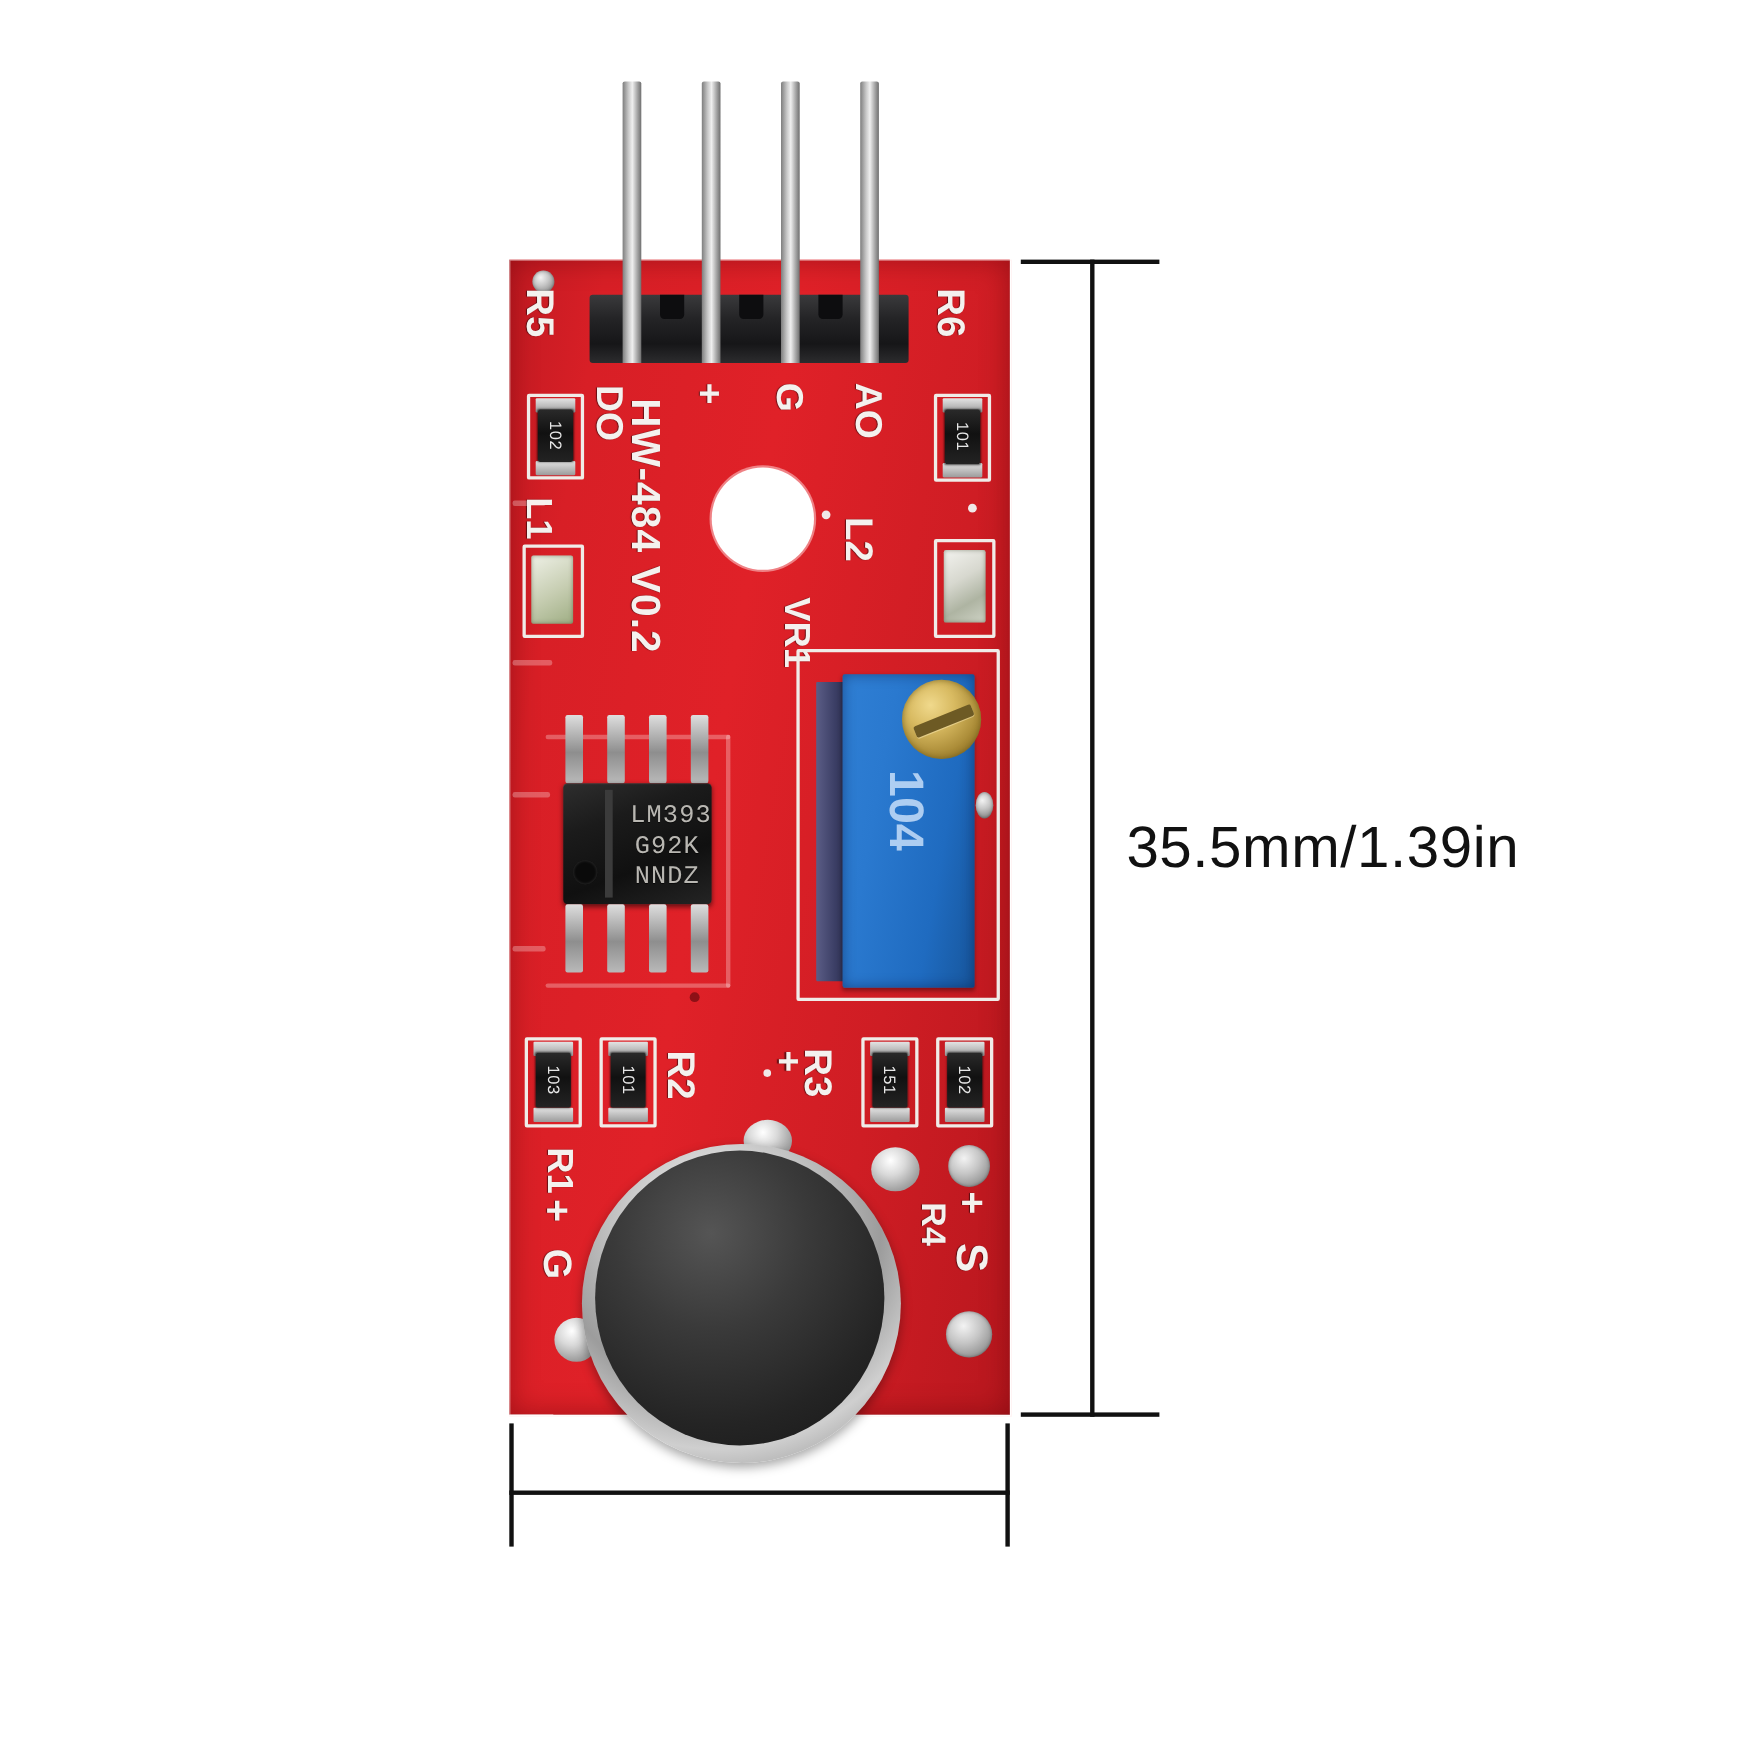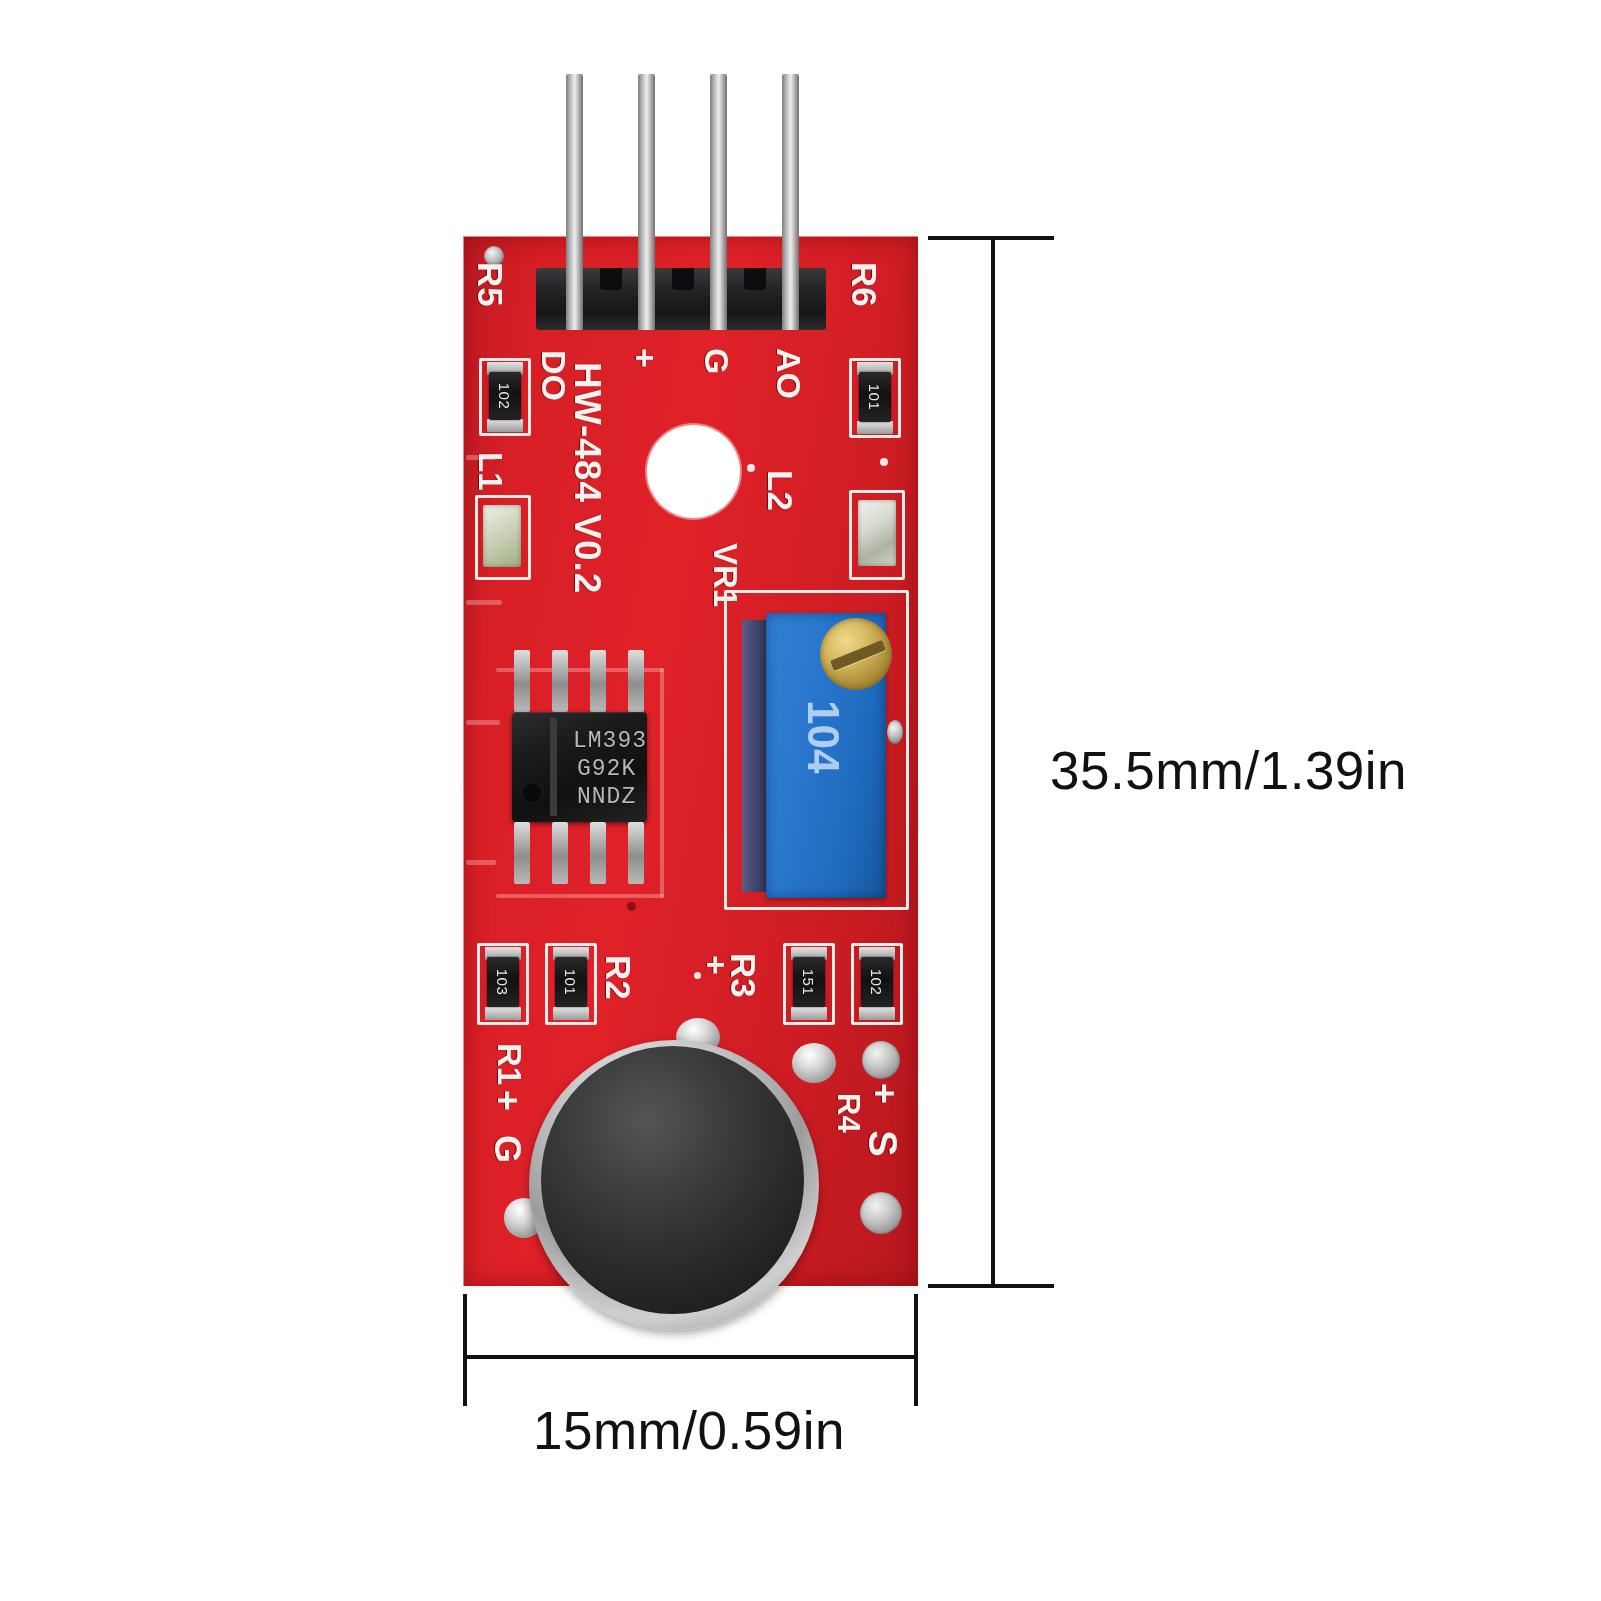--- a/index.html
+++ b/index.html
@@ -352,20 +352,19 @@
     <div class="via" style="left:860px;top:1192px;width:42px;height:42px;"></div>
 
     <div class="mic-ring" style="left:529px;top:1040px;width:290px;height:290px;"></div>
     <div class="mic-face" style="left:541px;top:1046px;width:263px;height:268px;"></div>
 
   </div>
 
   <div class="dim-line" style="left:928px; top:236px; width:126px; height:4px;"></div>
   <div class="dim-line" style="left:928px; top:1284px; width:126px; height:4px;"></div>
   <div class="dim-line" style="left:991px; top:236px; width:4px; height:1052px;"></div>
-  <div class="dim-label dim-v-label" style="left:1024px; top:740px;margin-left:26px;">35.5mm/1.39in</div>
+  <div class="dim-label dim-v-label" style="left:1024px; top:740px;">35.5mm/1.39in</div>
 
   <div class="dim-line" style="left:463px; top:1294px; width:4px; height:112px;"></div>
   <div class="dim-line" style="left:914px; top:1294px; width:4px; height:112px;"></div>
   <div class="dim-line" style="left:463px; top:1355px; width:455px; height:4px;"></div>
-  <div class="dim-label dim-h-label" style="left:533px; top:1400px;">15mm/0.59in</div>
 
 </div>
 
 </body></html>

